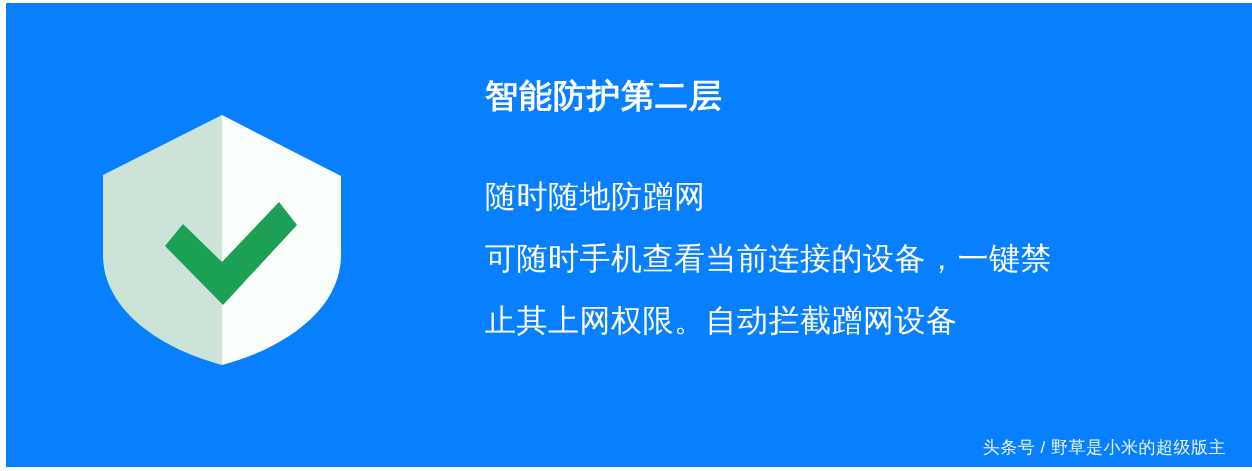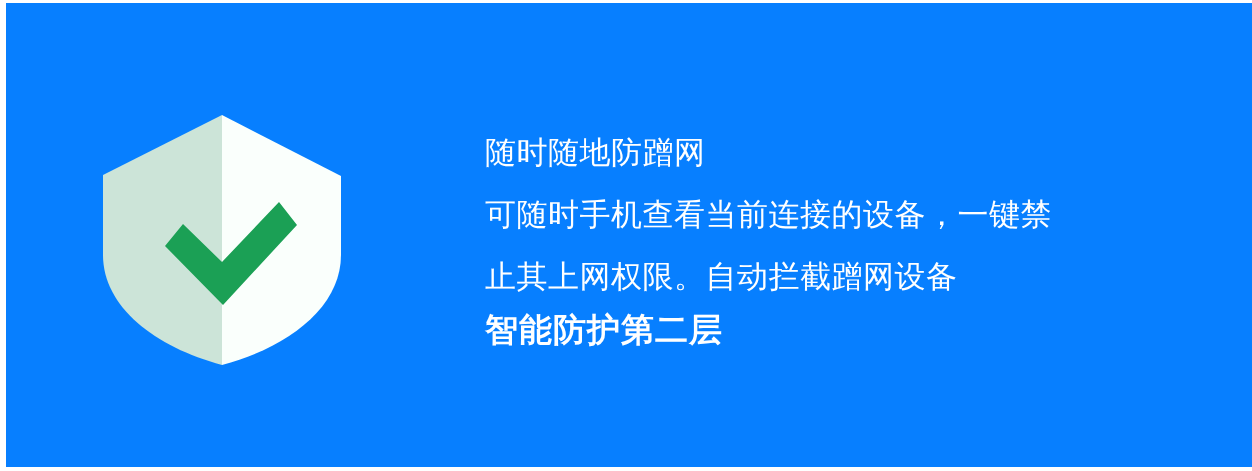--- a/index.html
+++ b/index.html
@@ -98,24 +98,25 @@
       <path d="M127 8 L8 68 L8 148 C8 200 60 240 127 258 Z" fill="#cce4d8"></path>
 
       <path d="M127 8 L246 69 L246 148 C246 200 194 240 127 258 Z" fill="#fafffc"></path>
 
       <path d="M88 117 L127 155 L184 95 L202 118 L128 198 L70 139 Z" fill="#1ba055"></path>
     </svg>
   </div>
 
   <div id="text-col">
 
+    <div id="heading">智能防护第二层</div>
+
     <div id="body-lines">
       <div class="body-line">随时随地防蹭网</div>
       <div class="body-line">可随时手机查看当前连接的设备，一键禁</div>
       <div class="body-line">止其上网权限。自动拦截蹭网设备</div>
     </div>
 
-    <div id="heading">智能防护第二层</div>
-
   </div>
 
+  <div id="watermark">头条号 / 野草是小米的超级版主</div>
 
 </div>
 
 </body></html>

